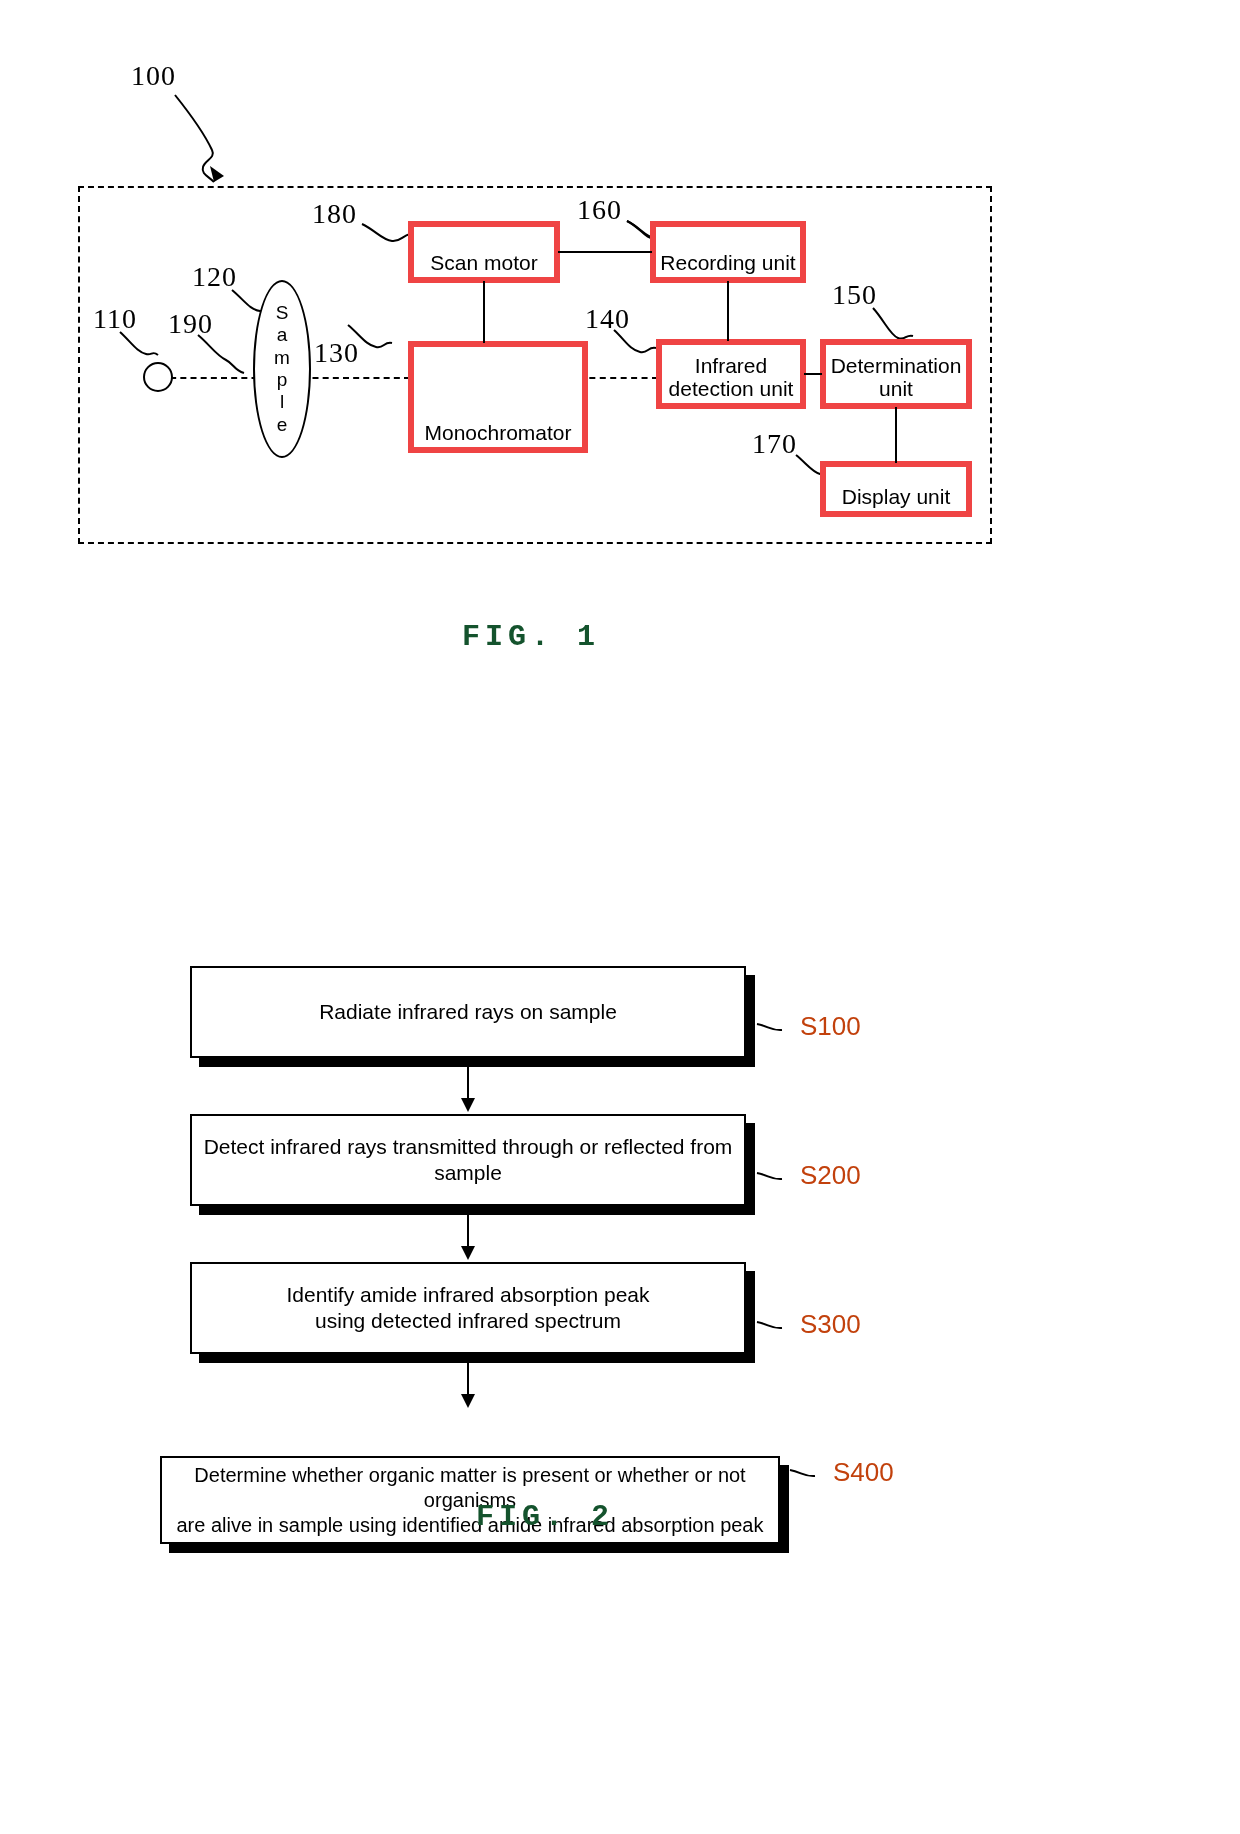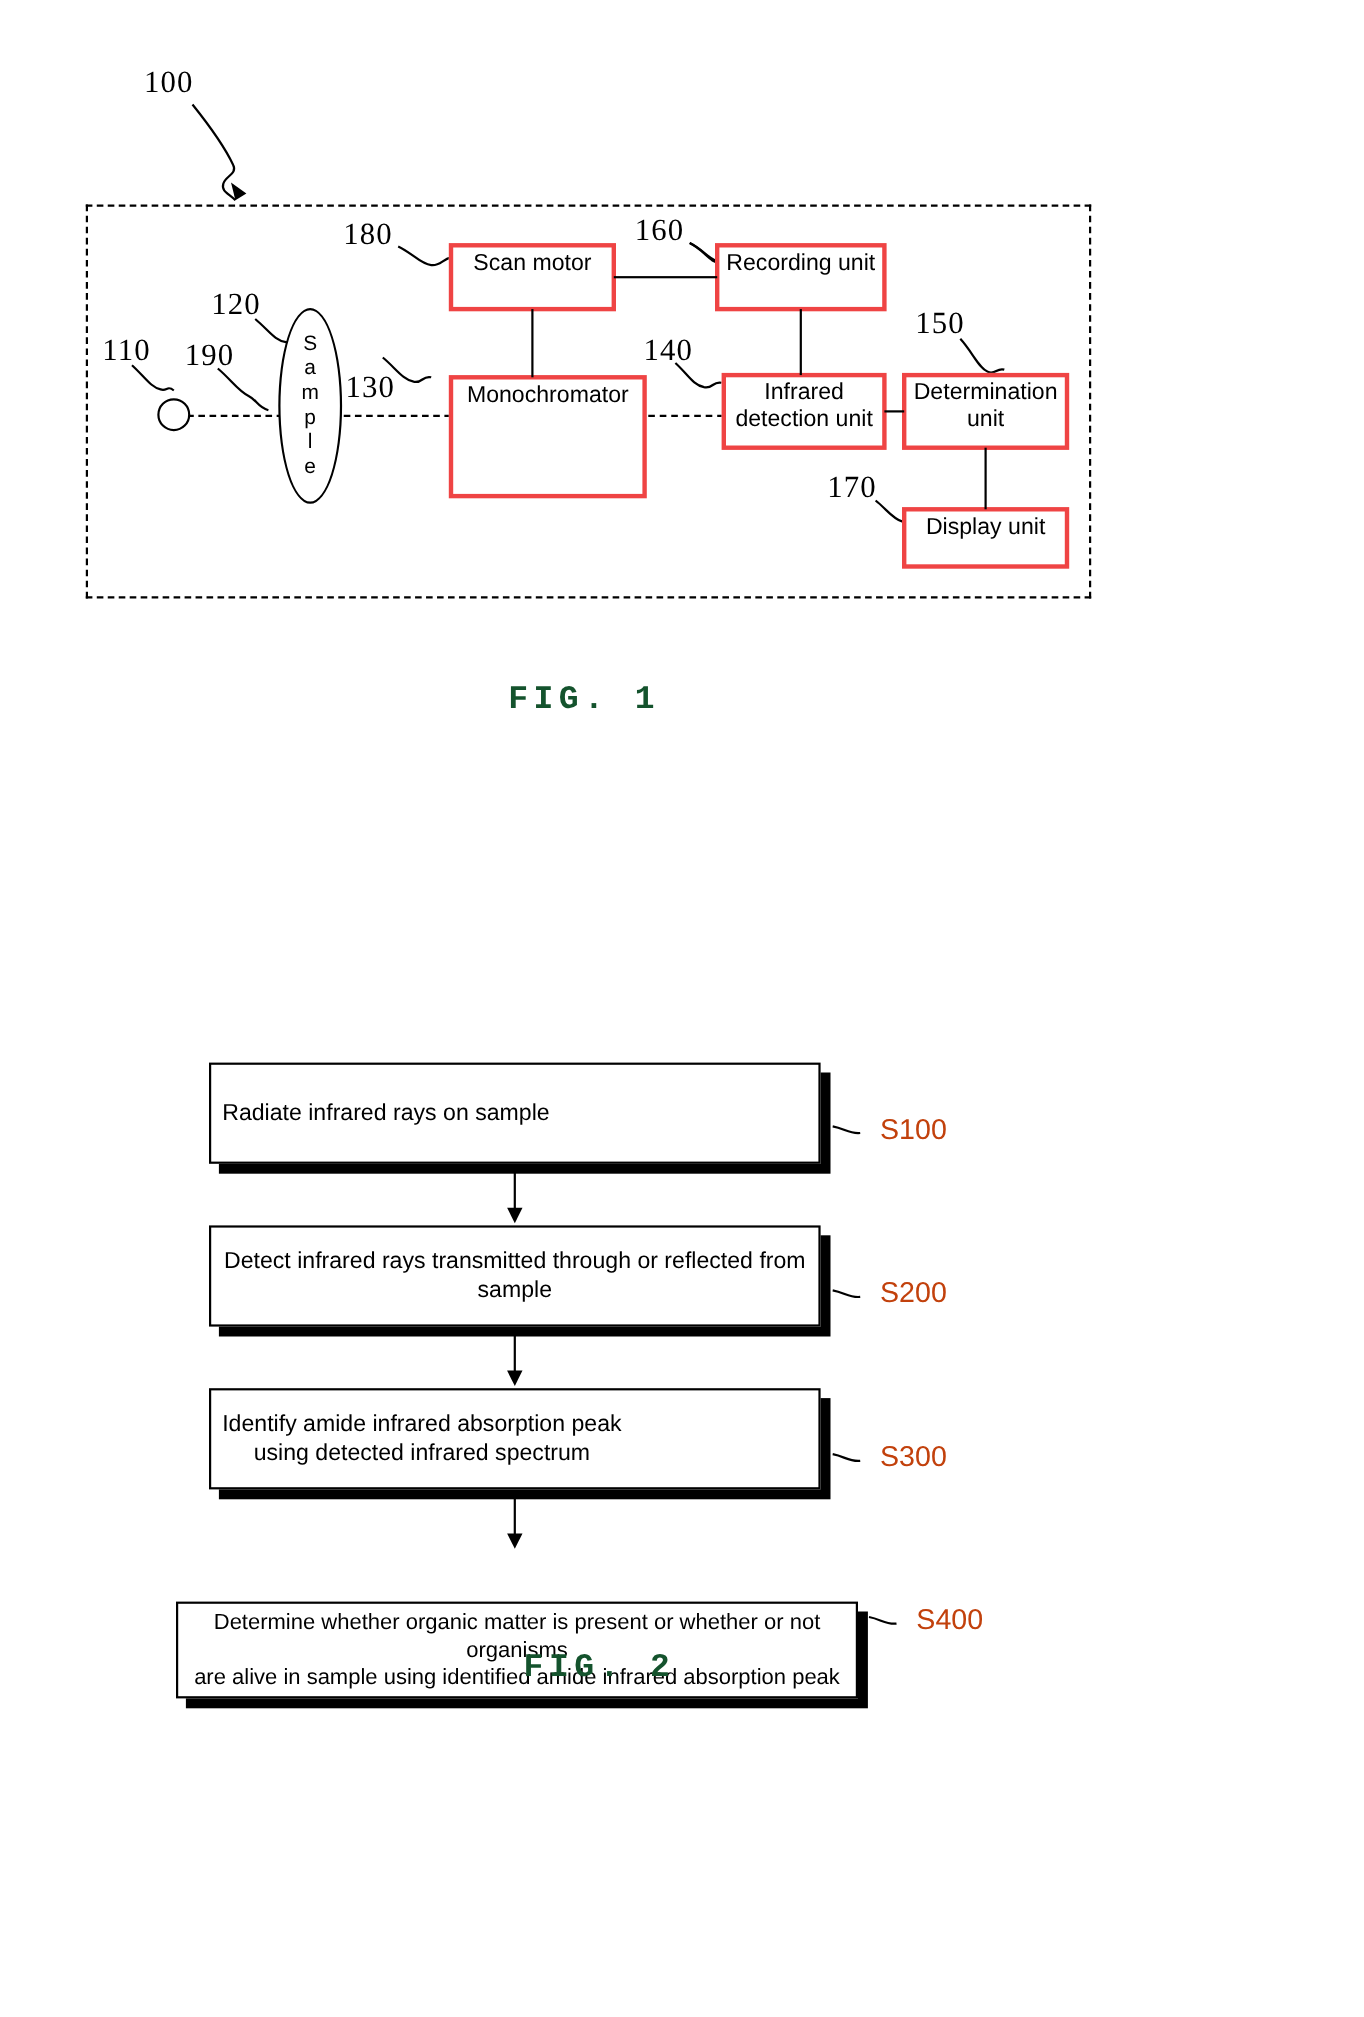--- a/index.html
+++ b/index.html
@@ -34,25 +34,25 @@
     top: 186px;
     width: 914px;
     height: 358px;
     border: 2px dashed #000;
     box-sizing: border-box;
   }
 
   
   .f1box {
     position: absolute;
-    border: 4px solid #ef4444;
+    border: 6px solid #ef4444;
     box-sizing: border-box;
     background: #fff;
     display: flex;
-    align-items: flex-start;
+    align-items: flex-end;
     justify-content: center;
     text-align: center;
     font-family: "Liberation Sans", sans-serif;
     font-size: 21px;
     line-height: 1.12;
     color: #000;
     padding: 2px 4px;
   }
 
   
@@ -119,21 +119,21 @@
   }
 
   
   .f2box {
     position: absolute;
     border: 2px solid #000;
     box-sizing: border-box;
     background: #fff;
     display: flex;
     align-items: center;
-    justify-content: flex-start;
+    justify-content: center;
     text-align: center;
     font-family: "Liberation Sans", sans-serif;
     font-size: 21px;
     line-height: 1.25;
     color: #000;
     box-shadow: 9px 9px 0 0 #000;
     white-space: pre-line;
     padding: 4px 10px;
   }
 

